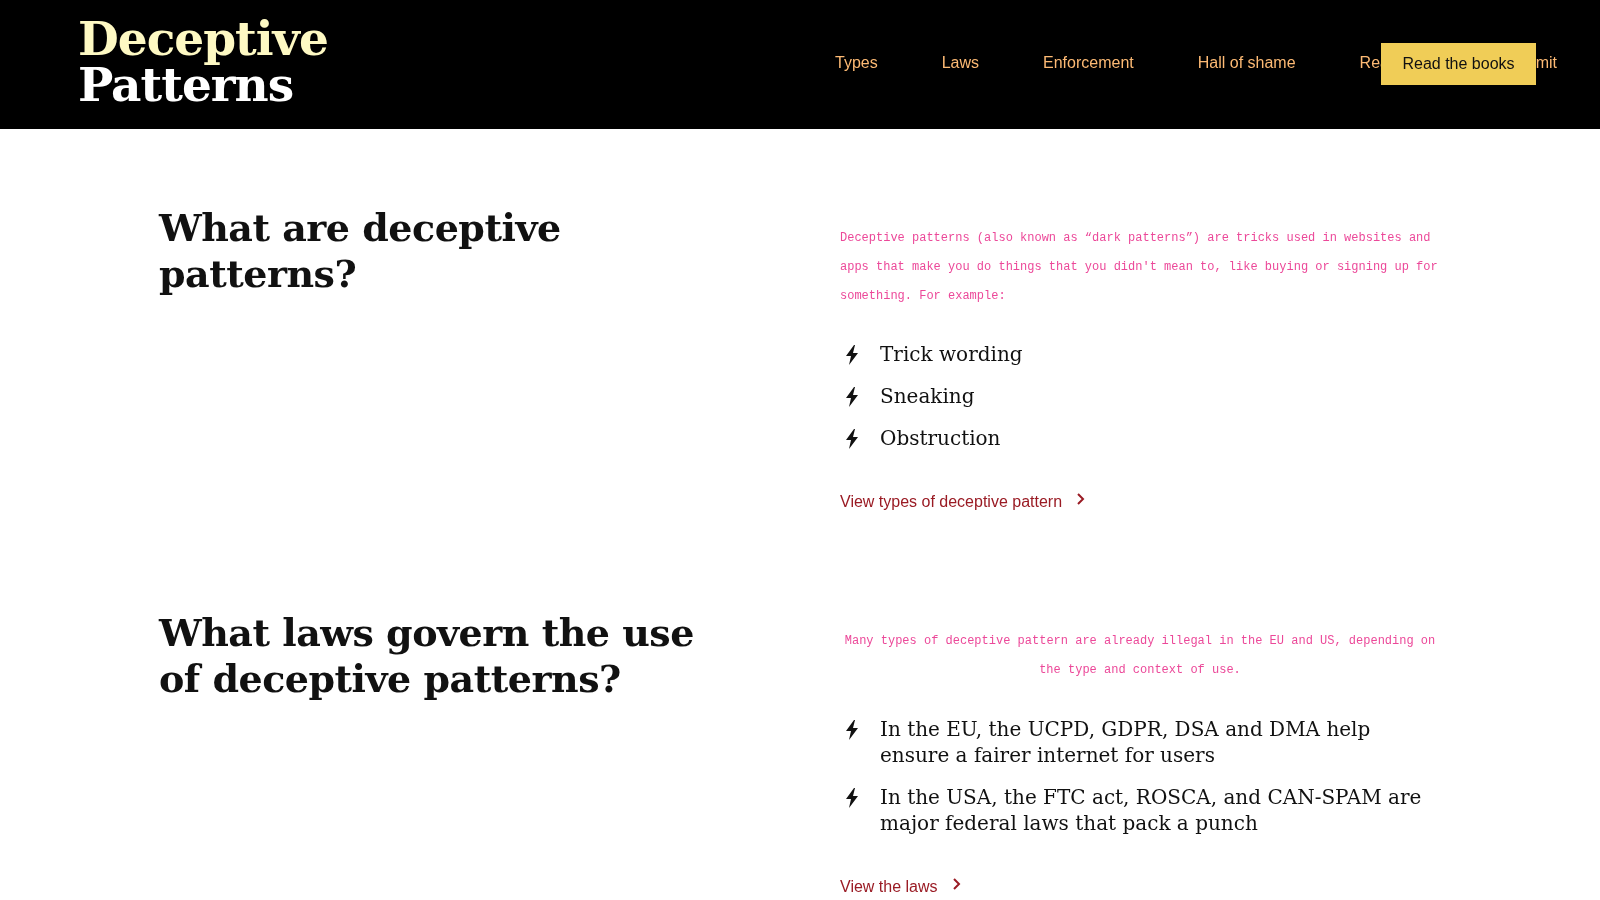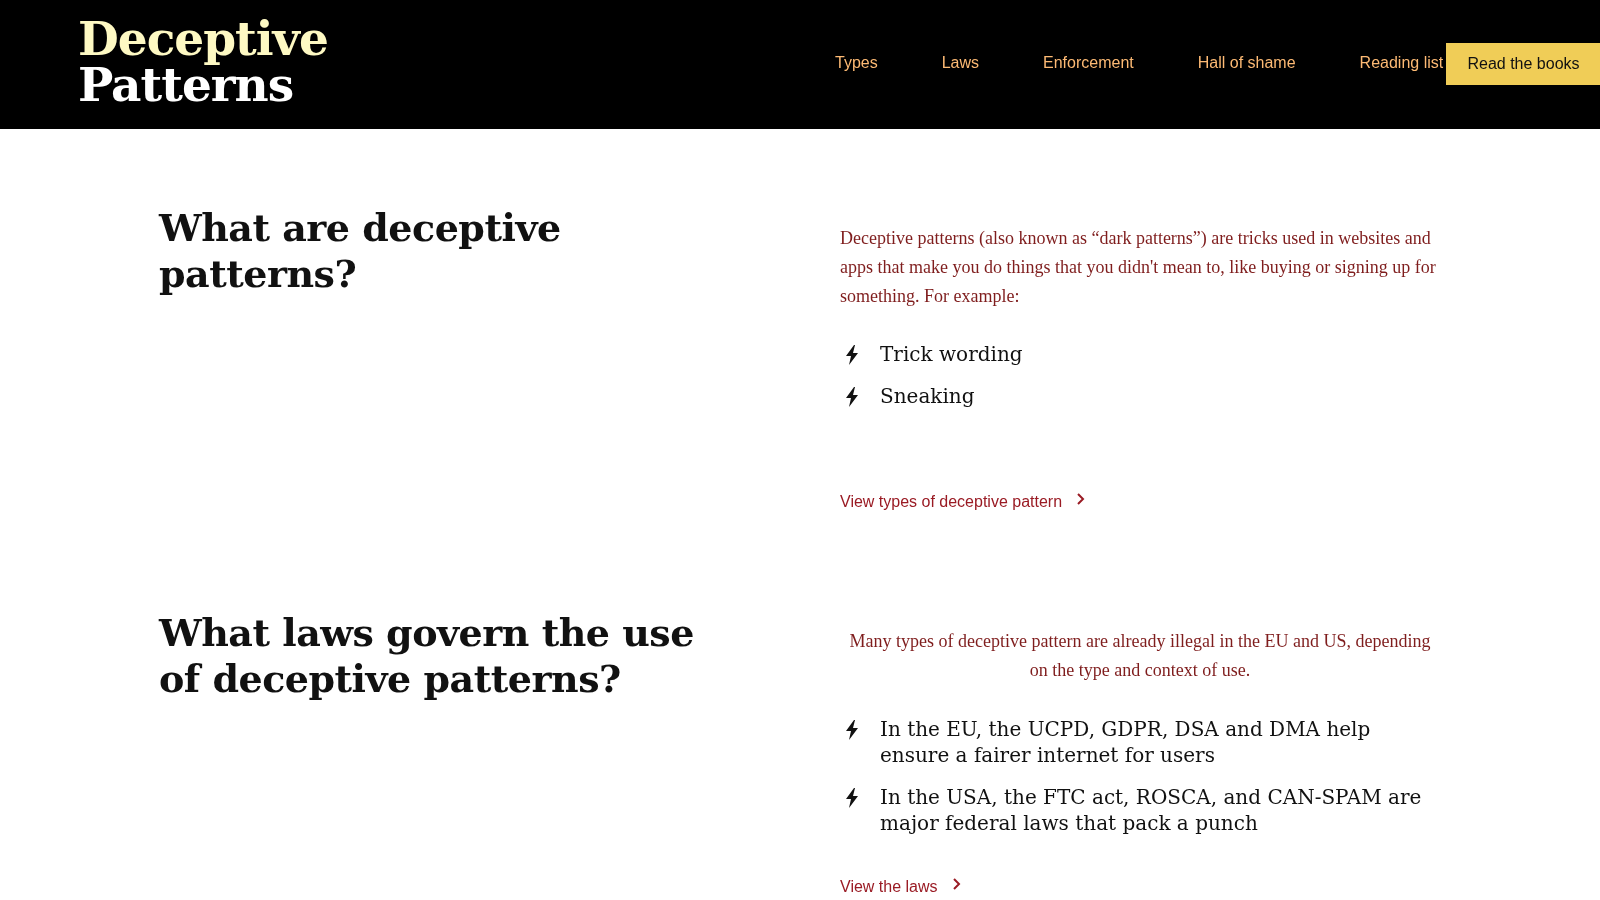--- a/index.html
+++ b/index.html
@@ -19,35 +19,35 @@
     .logo .l2 { color: #ffffff; display: block; }
 
     .nav {
       position: absolute; top: 52px; left: 787px;
       display: flex; gap: 0;
       font-family: "Liberation Sans", sans-serif; font-size: 16px; color: #fff;
     }
     .nav a { color: #fdba74; text-decoration: none; margin-right: 16px; white-space: nowrap; line-height: 22px; margin-left: 48px; }
 
     .cta {
-      position: absolute; left: 1446px; top: 43px; width: 155px; height: 42px;
+      position: absolute; left: 1381px; top: 43px; width: 155px; height: 42px;
       background: #f0cd57; color: #111;
       font-family: "Liberation Sans", sans-serif; font-size: 16px;
       display: flex; align-items: center; justify-content: center;
       text-decoration: none;
     }
 
     .section-title {
       position: absolute; left: 159px; width: 580px;
       font-family: "DejaVu Serif", serif; font-weight: bold;
       font-size: 38px; line-height: 46px; color: #111; letter-spacing: -0.5px;
     }
     .intro {
       position: absolute; left: 840px; width: 600px;
-      font-family: Liberation Serif, serif; font-size: 18px; line-height: 29px; color: #7f1d1d;
+      font-family: Liberation Mono, monospace; font-size: 12px; line-height: 29px; color: #ec4899;
     }
     .list { position: absolute; left: 840px; width: 590px; list-style: none; }
     .list li { position: relative; padding-left: 40px; font-family: "DejaVu Serif", serif; font-size: 20px; line-height: 26px; color: #111; }
     .list li svg { position: absolute; left: 4px; top: 4px; width: 16px; height: 20px; }
     .list.l1 li { margin-bottom: 16px; }
     .list.l2 li { margin-bottom: 16px; }
 
     .more-link {
       position: absolute; left: 840px;
       font-family: "Liberation Sans", sans-serif; font-size: 16px; color: #9a1b24;
@@ -83,20 +83,26 @@
         <path d="M10 0 L2 11 H7 L5 20 L14 8 H9 L11 0 Z" fill="#111"></path>
       </svg>
     <span>Trick wording</span>
   </li>
   <li>
     <svg viewBox="0 0 16 20">
         <path d="M10 0 L2 11 H7 L5 20 L14 8 H9 L11 0 Z" fill="#111"></path>
       </svg>
     <span>Sneaking</span>
   </li>
+  <li>
+    <svg viewBox="0 0 16 20">
+        <path d="M10 0 L2 11 H7 L5 20 L14 8 H9 L11 0 Z" fill="#111"></path>
+      </svg>
+    <span>Obstruction</span>
+  </li>
 </ul>
 <a class="more-link" style="top:493px;">
   <span>View types of deceptive pattern</span>
   <svg viewBox="0 0 9 12">
       <path d="M2 1 L7 6 L2 11" stroke="#9a1b24" stroke-width="2" fill="none"></path>
     </svg>
 </a>
 
 <h2 class="section-title" style="top:610px;">What laws govern the use of deceptive patterns?</h2>
 <p class="intro" style="top:627px;text-align:center;">Many types of deceptive pattern are already illegal in the EU and US, depending on the type and context of use.</p>

